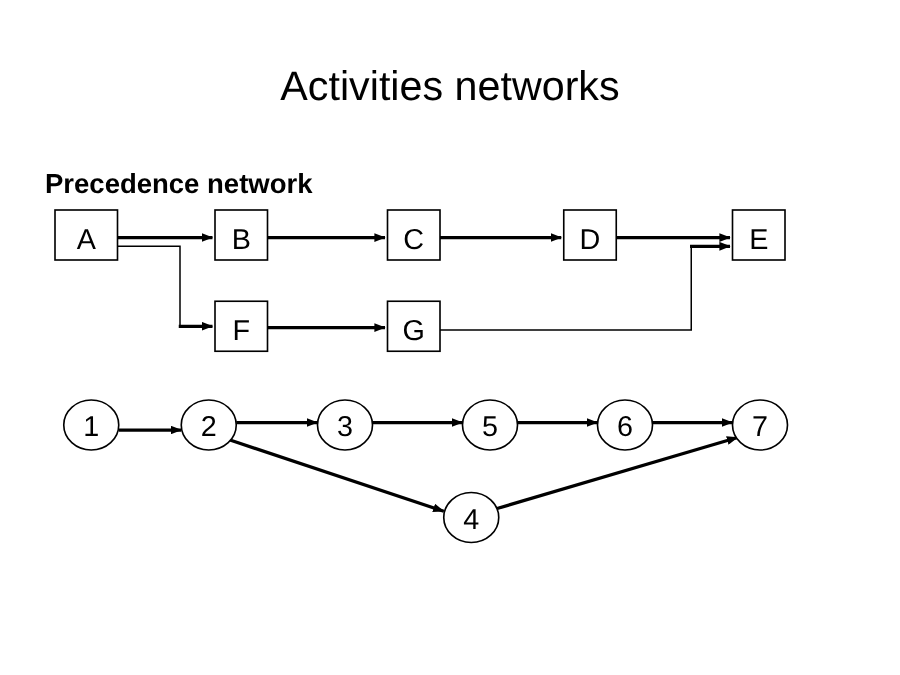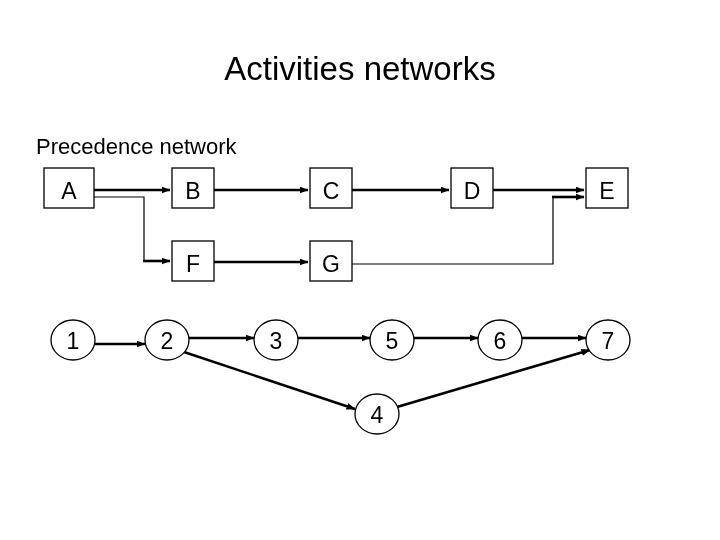--- a/index.html
+++ b/index.html
@@ -30,21 +30,21 @@
     text-align: center;
     font-size: 33px;
     font-weight: normal;
     letter-spacing: 0px;
     line-height: 38px;
     white-space: nowrap;
   }
   .section-heading {
     position: absolute;
     font-size: 22px;
-    font-weight: normal;
+    font-weight: bold;
     line-height: 26px;
     white-space: nowrap;
   }
   #heading-precedence { left: 36px; top: 134px; }
   #heading-arrownode  { left: 36px; top: 288px; }
 
   
   #diagram-layer {
     position: absolute;
     left: 0; top: 0;

